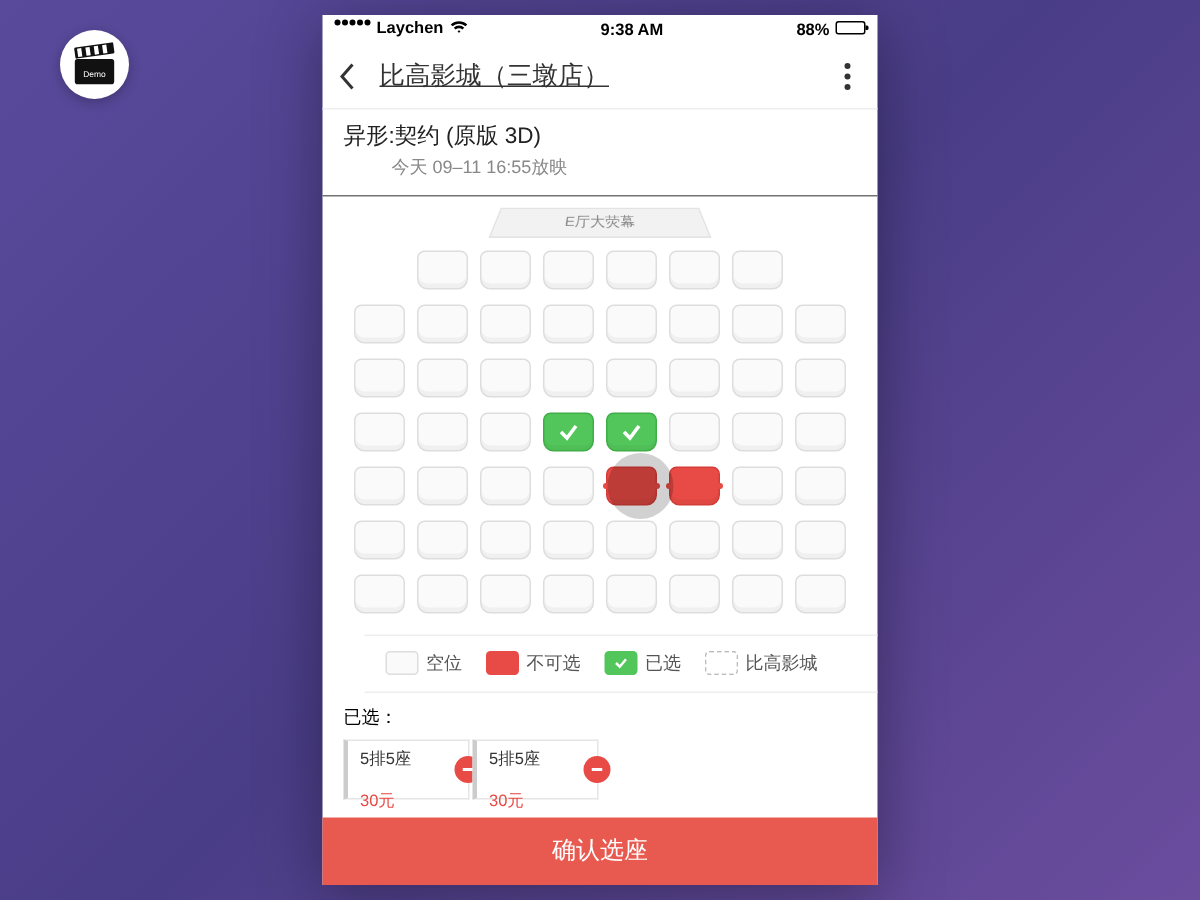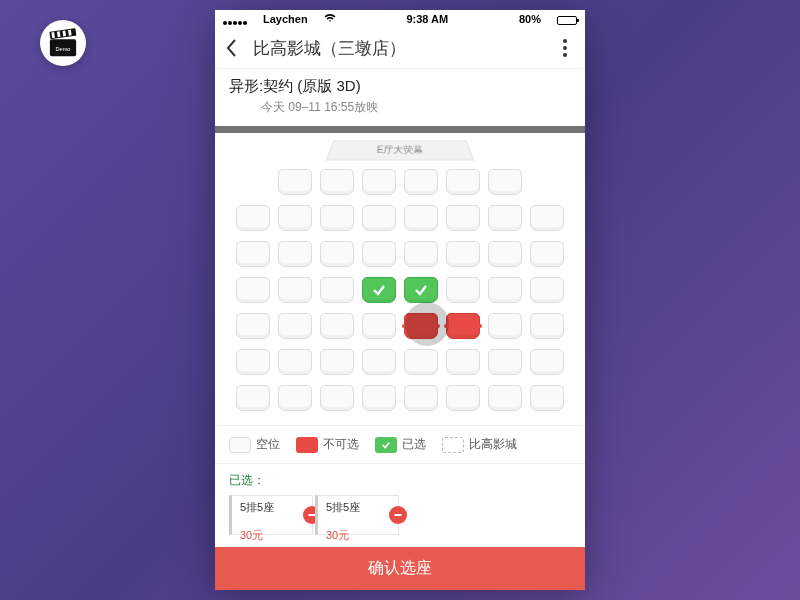--- a/index.html
+++ b/index.html
@@ -35,44 +35,45 @@
   }
 
   
   .statusbar {
     height: 20px;
     display: flex; align-items: center; justify-content: space-between;
     padding: 0 8px;
     font-size: 11px; font-weight: 600;
     color: #000;
   }
-  .statusbar .left, .statusbar .right { display: flex; align-items: flex-end; gap: 16px; }
+  .statusbar .left, .statusbar .right { display: flex; align-items: flex-start; gap: 4px; }
   .dots { display: flex; gap: 1px; }
   .dots span { width: 4px; height: 4px; border-radius: 50%; background: #000; }
   .wifi { font-size: 10px; }
   .battery { display: flex; align-items: center; gap: 2px; }
   .battery-body { width: 20px; height: 9px; border: 1px solid #000; border-radius: 2px; position: relative; }
   .battery-body::after { content:""; position:absolute; right:-3px; top:2px; width:2px; height:3px; background:#000; border-radius:0 1px 1px 0;}
   .battery-fill { background:#000; height:100%; width:100%; }
 
   
   .navbar {
     height: 44px;
     display: flex; align-items: center;
     padding: 0 10px;
     border-bottom: 1px solid #eee;
     position: relative;
+    text-decoration: underline;
   }
   .navbar .back { width: 24px; display:flex; align-items:center; }
   .navbar .title { font-size: 17px; font-weight: 400; margin-left: 4px; }
   .navbar .more { position:absolute; right:12px; display:flex; flex-direction:column; gap:3px; padding:6px; }
   .navbar .more span { width:4px; height:4px; border-radius:50%; background:#333; }
 
   
-  .subheader { padding: 8px 14px 10px; border-bottom: 7px solid #737373; }
+  .subheader { padding: 8px 14px 10px; border-bottom: 1px solid #737373; }
   .subheader .movie { font-size: 15px; font-weight: 500; color:#222; }
   .subheader .showtime { font-size: 12px; color:#888; margin-top: 3px; margin-left: 32px; }
 
   
   .screen-wrap { display:flex; justify-content:center; padding: 6px 0 2px; }
   .screen-label {
     width: 140px; height: 22px;
     background: #f2f2f2;
     border: 1px solid #e3e3e3;
     transform: perspective(80px) rotateX(25deg);
@@ -108,33 +109,33 @@
   }
   .seat.sold::before { left:-3px; transform:translateY(-50%);}
   .seat.sold::after { right:-3px; transform:translateY(-50%);}
 
   
   .legend {
     display:flex; gap:16px; align-items:center; justify-content:flex-start;
     padding: 10px 14px;
     border-top: 1px solid #eee;
     border-bottom: 1px solid #eee;
-    font-size: 12px; color:#555;
+    font-size: 12px; color:#555;margin-left:28px;
   }
   .legend .item { display:flex; align-items:center; gap:5px; }
   .legend .sw { width:22px; height:16px; border-radius:3px; }
   .sw-empty { background:#fafafa; border:1px solid #ddd; }
   .sw-sold { background:#e84a45; }
   .sw-sel { background:#53c65b; display:flex;align-items:center;justify-content:center;}
   .sw-sel svg{width:10px;height:10px;}
   .sw-best { background:#fff; border:1px dashed #bbb; }
 
   
   .selected-wrap { padding: 8px 14px 12px; }
-  .selected-wrap .lbl { font-size:12px; color:#15803d; margin-bottom:6px;font-family:Liberation Mono, monospace; }
+  .selected-wrap .lbl { font-size:12px; color:#000000; margin-bottom:6px;font-family:Liberation Mono, monospace; }
   .tickets { display:flex; gap:2px; }
   .ticket {
     position:relative;
     width: 84px; height: 40px;
     border:1px solid #e5e5e5; border-left:3px solid #ccc;
     padding: 4px 6px 4px 8px;
     font-size: 11px;
     background: #fff;
   }
   .ticket .seat-txt { color:#333; }
@@ -195,21 +196,21 @@
       </span>
       <span>Laychen</span>
       <span class="wifi">
         <svg width="12" height="10" viewBox="0 0 12 10">
             <path d="M6 9 L7 7.6 A2 2 0 0 0 5 7.6 Z M2.5 5.5 A5 5 0 0 1 9.5 5.5 L8.3 6.7 A3.3 3.3 0 0 0 3.7 6.7 Z M0.5 3.3 A8 8 0 0 1 11.5 3.3 L10.3 4.5 A6.3 6.3 0 0 0 1.7 4.5 Z" fill="#000"></path>
           </svg>
       </span>
     </div>
     <div>9:38 AM</div>
     <div class="right">
-      <span>80%</span>
+      <span>88%</span>
       <span class="battery">
         <span class="battery-body"><span class="battery-fill"></span></span>
       </span>
     </div>
   </div>
 
   <div class="navbar">
     <div class="back">
       <svg width="14" height="20" viewBox="0 0 14 20">
         <polyline points="10,2 3,10 10,18" fill="none" stroke="#333" stroke-width="2"></polyline>

